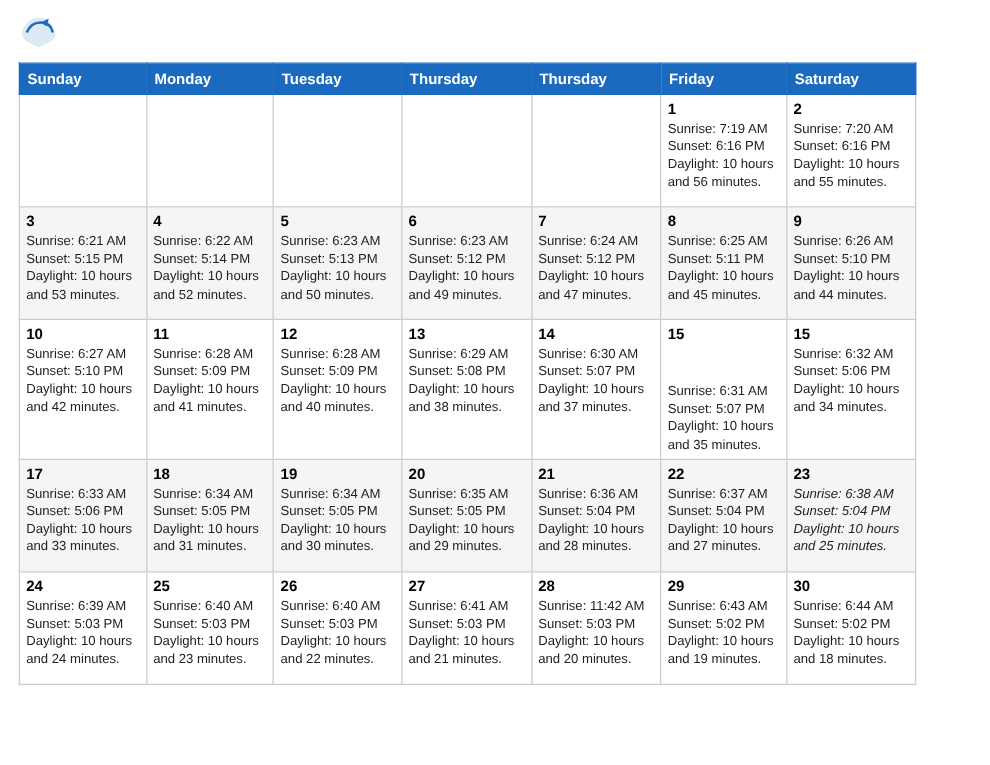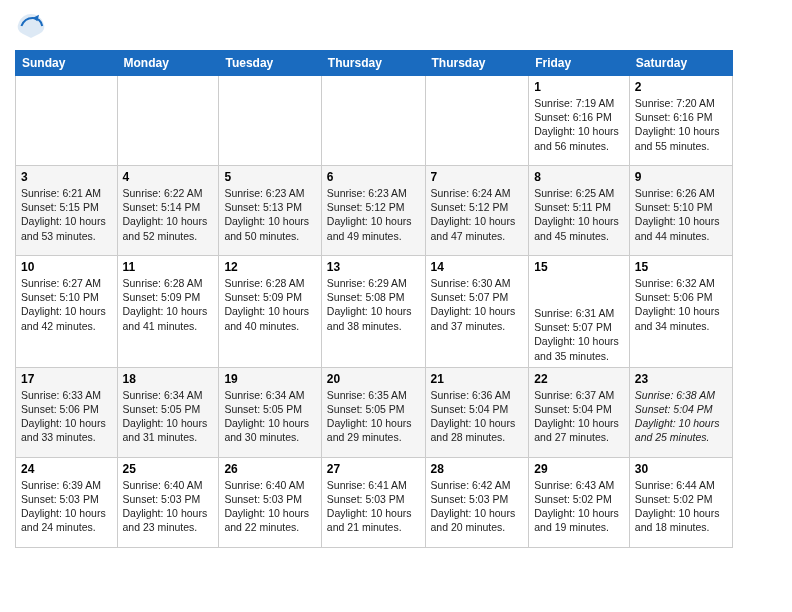--- a/index.html
+++ b/index.html
@@ -332,21 +332,21 @@
           </td>
           <td>
             <div class="day-number">27</div>
             <div class="day-info" style="white-space: pre-line;">Sunrise: 6:41 AM
 Sunset: 5:03 PM
 Daylight: 10 hours
 and 21 minutes.</div>
           </td>
           <td>
             <div class="day-number">28</div>
-            <div class="day-info" style="white-space: pre-line;">Sunrise: 6:42 AM
+            <div class="day-info" style="white-space: pre-line;">Sunrise: 11:42 AM
 Sunset: 5:03 PM
 Daylight: 10 hours
 and 20 minutes.</div>
           </td>
           <td>
             <div class="day-number">29</div>
             <div class="day-info" style="white-space: pre-line;">Sunrise: 6:43 AM
 Sunset: 5:02 PM
 Daylight: 10 hours
 and 19 minutes.</div>

